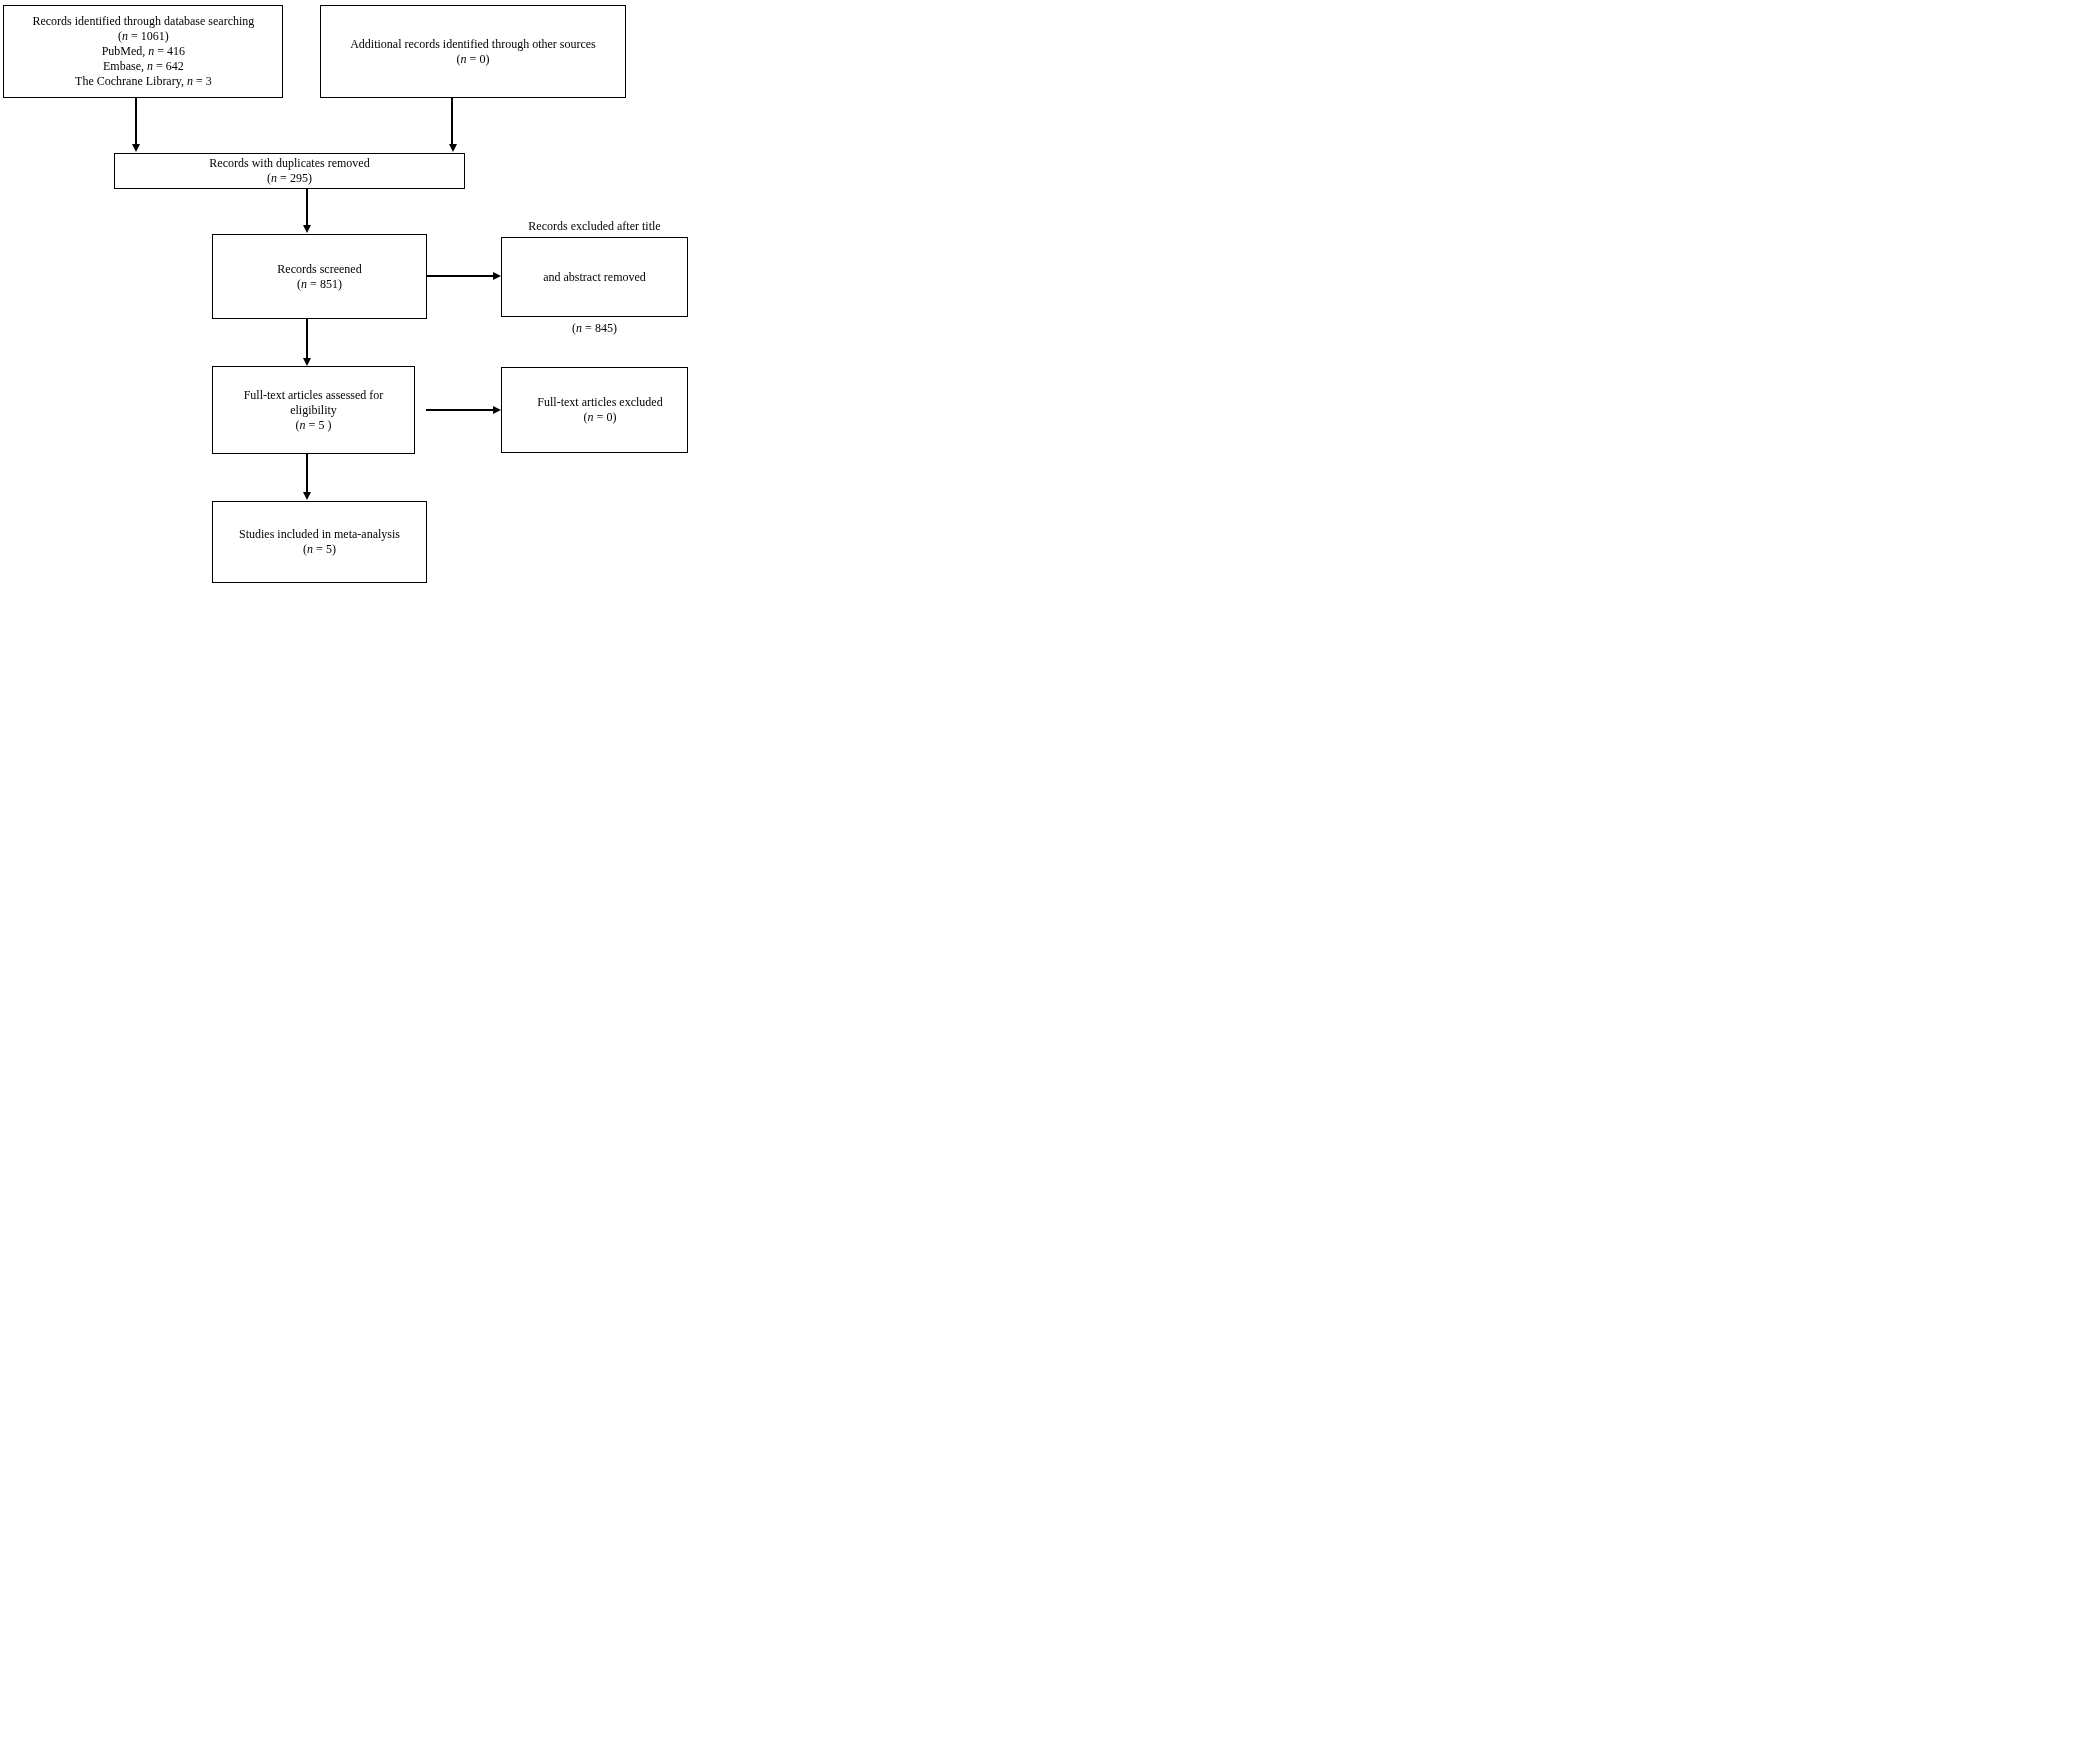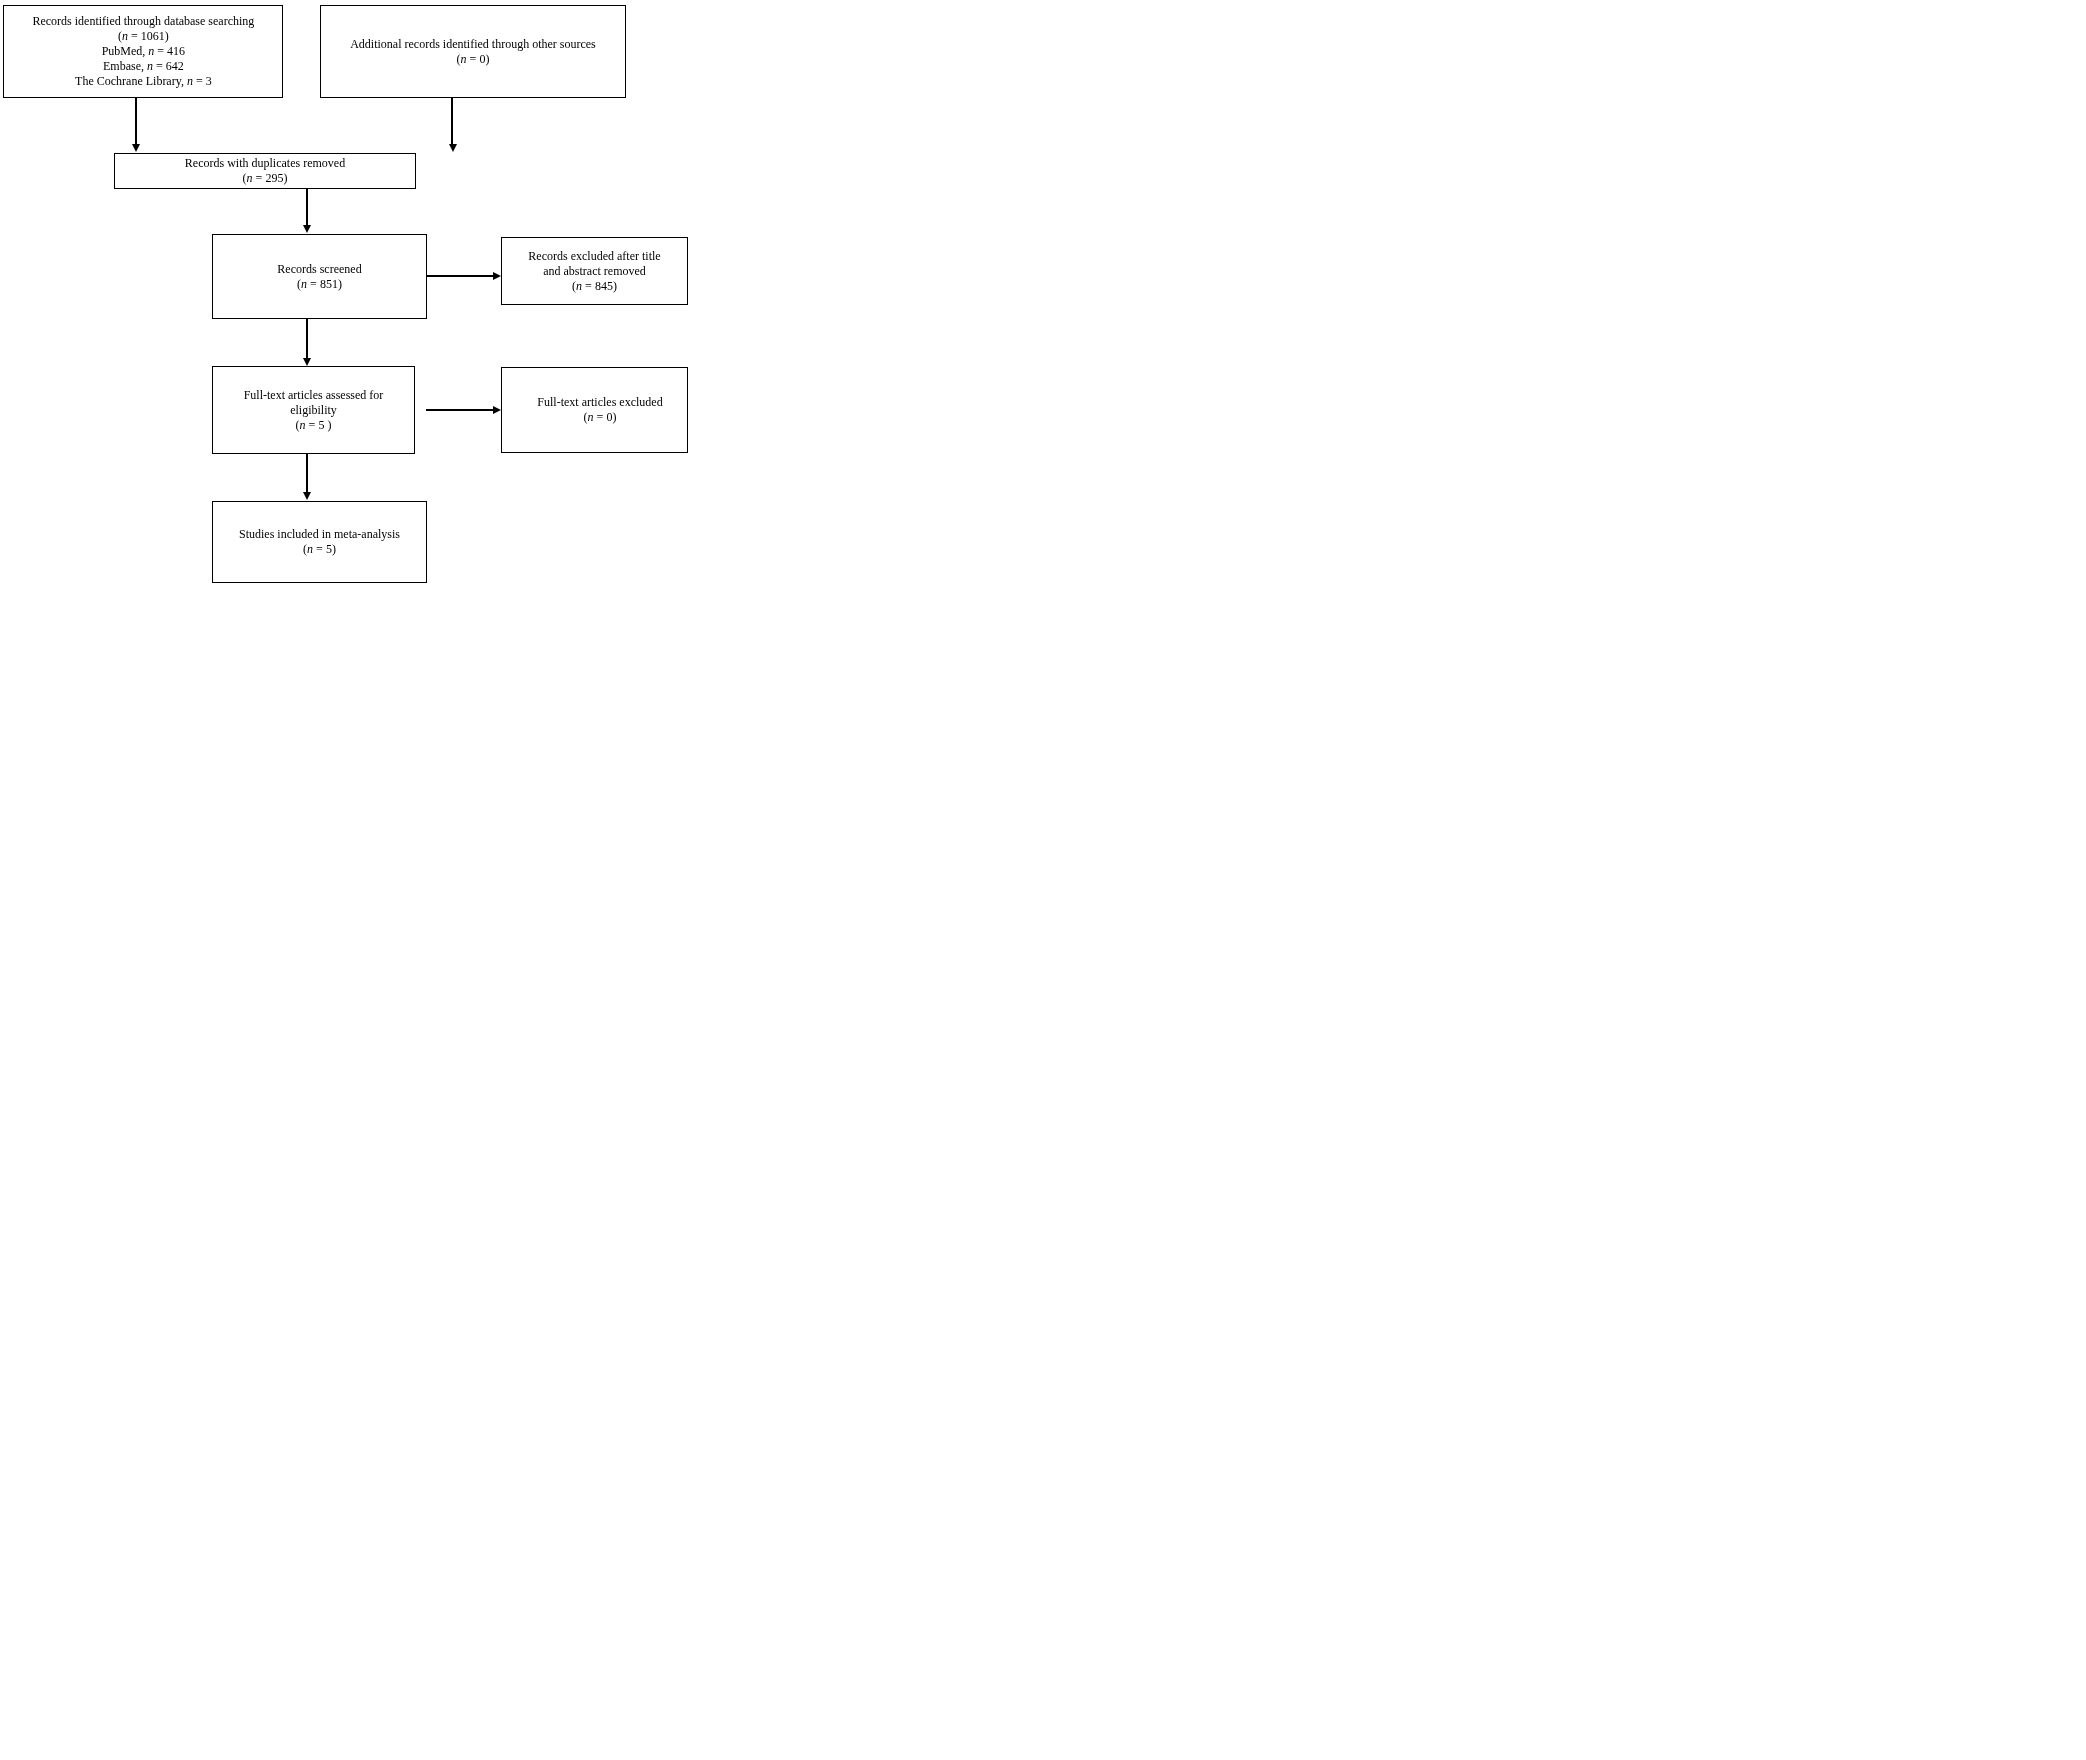--- a/index.html
+++ b/index.html
@@ -26,23 +26,23 @@
     align-items: center;
     text-align: center;
     font-size: 12px;
     line-height: 15px;
   }
   .line { white-space: nowrap; }
 
   
   .box-identified   { left: 3.4px;   top: 4.6px;   width: 280px; height: 93px; }
   .box-additional   { left: 320px; top: 5.1px;   width: 306px; height: 93px; }
-  .box-duplicates   { left: 114px; top: 153px; width: 302px; height: 36px;  }
+  .box-duplicates   { left: 114px; top: 153px; width: 351px; height: 36px;  }
   .box-screened     { left: 212px; top: 234px; width: 215px; height: 85px; }
-  .box-excl-title   { left: 501px; top: 237px; width: 187px; height: 68px; }
+  .box-excl-title   { left: 501px; top: 237px; width: 187px; height: 80px; gap: 36px; }
   .box-fulltext     { left: 212px; top: 366px; width: 203px; height: 88px; }
   .box-ft-excl      { left: 501px; top: 367px; width: 187px; height: 86px; padding-left: 11px; }
   .box-included     { left: 212px; top: 501px; width: 215px; height: 82px; }
 
   
   .vshaft {
     position: absolute;
     width: 1.7px;
     background: #000000;
   }

